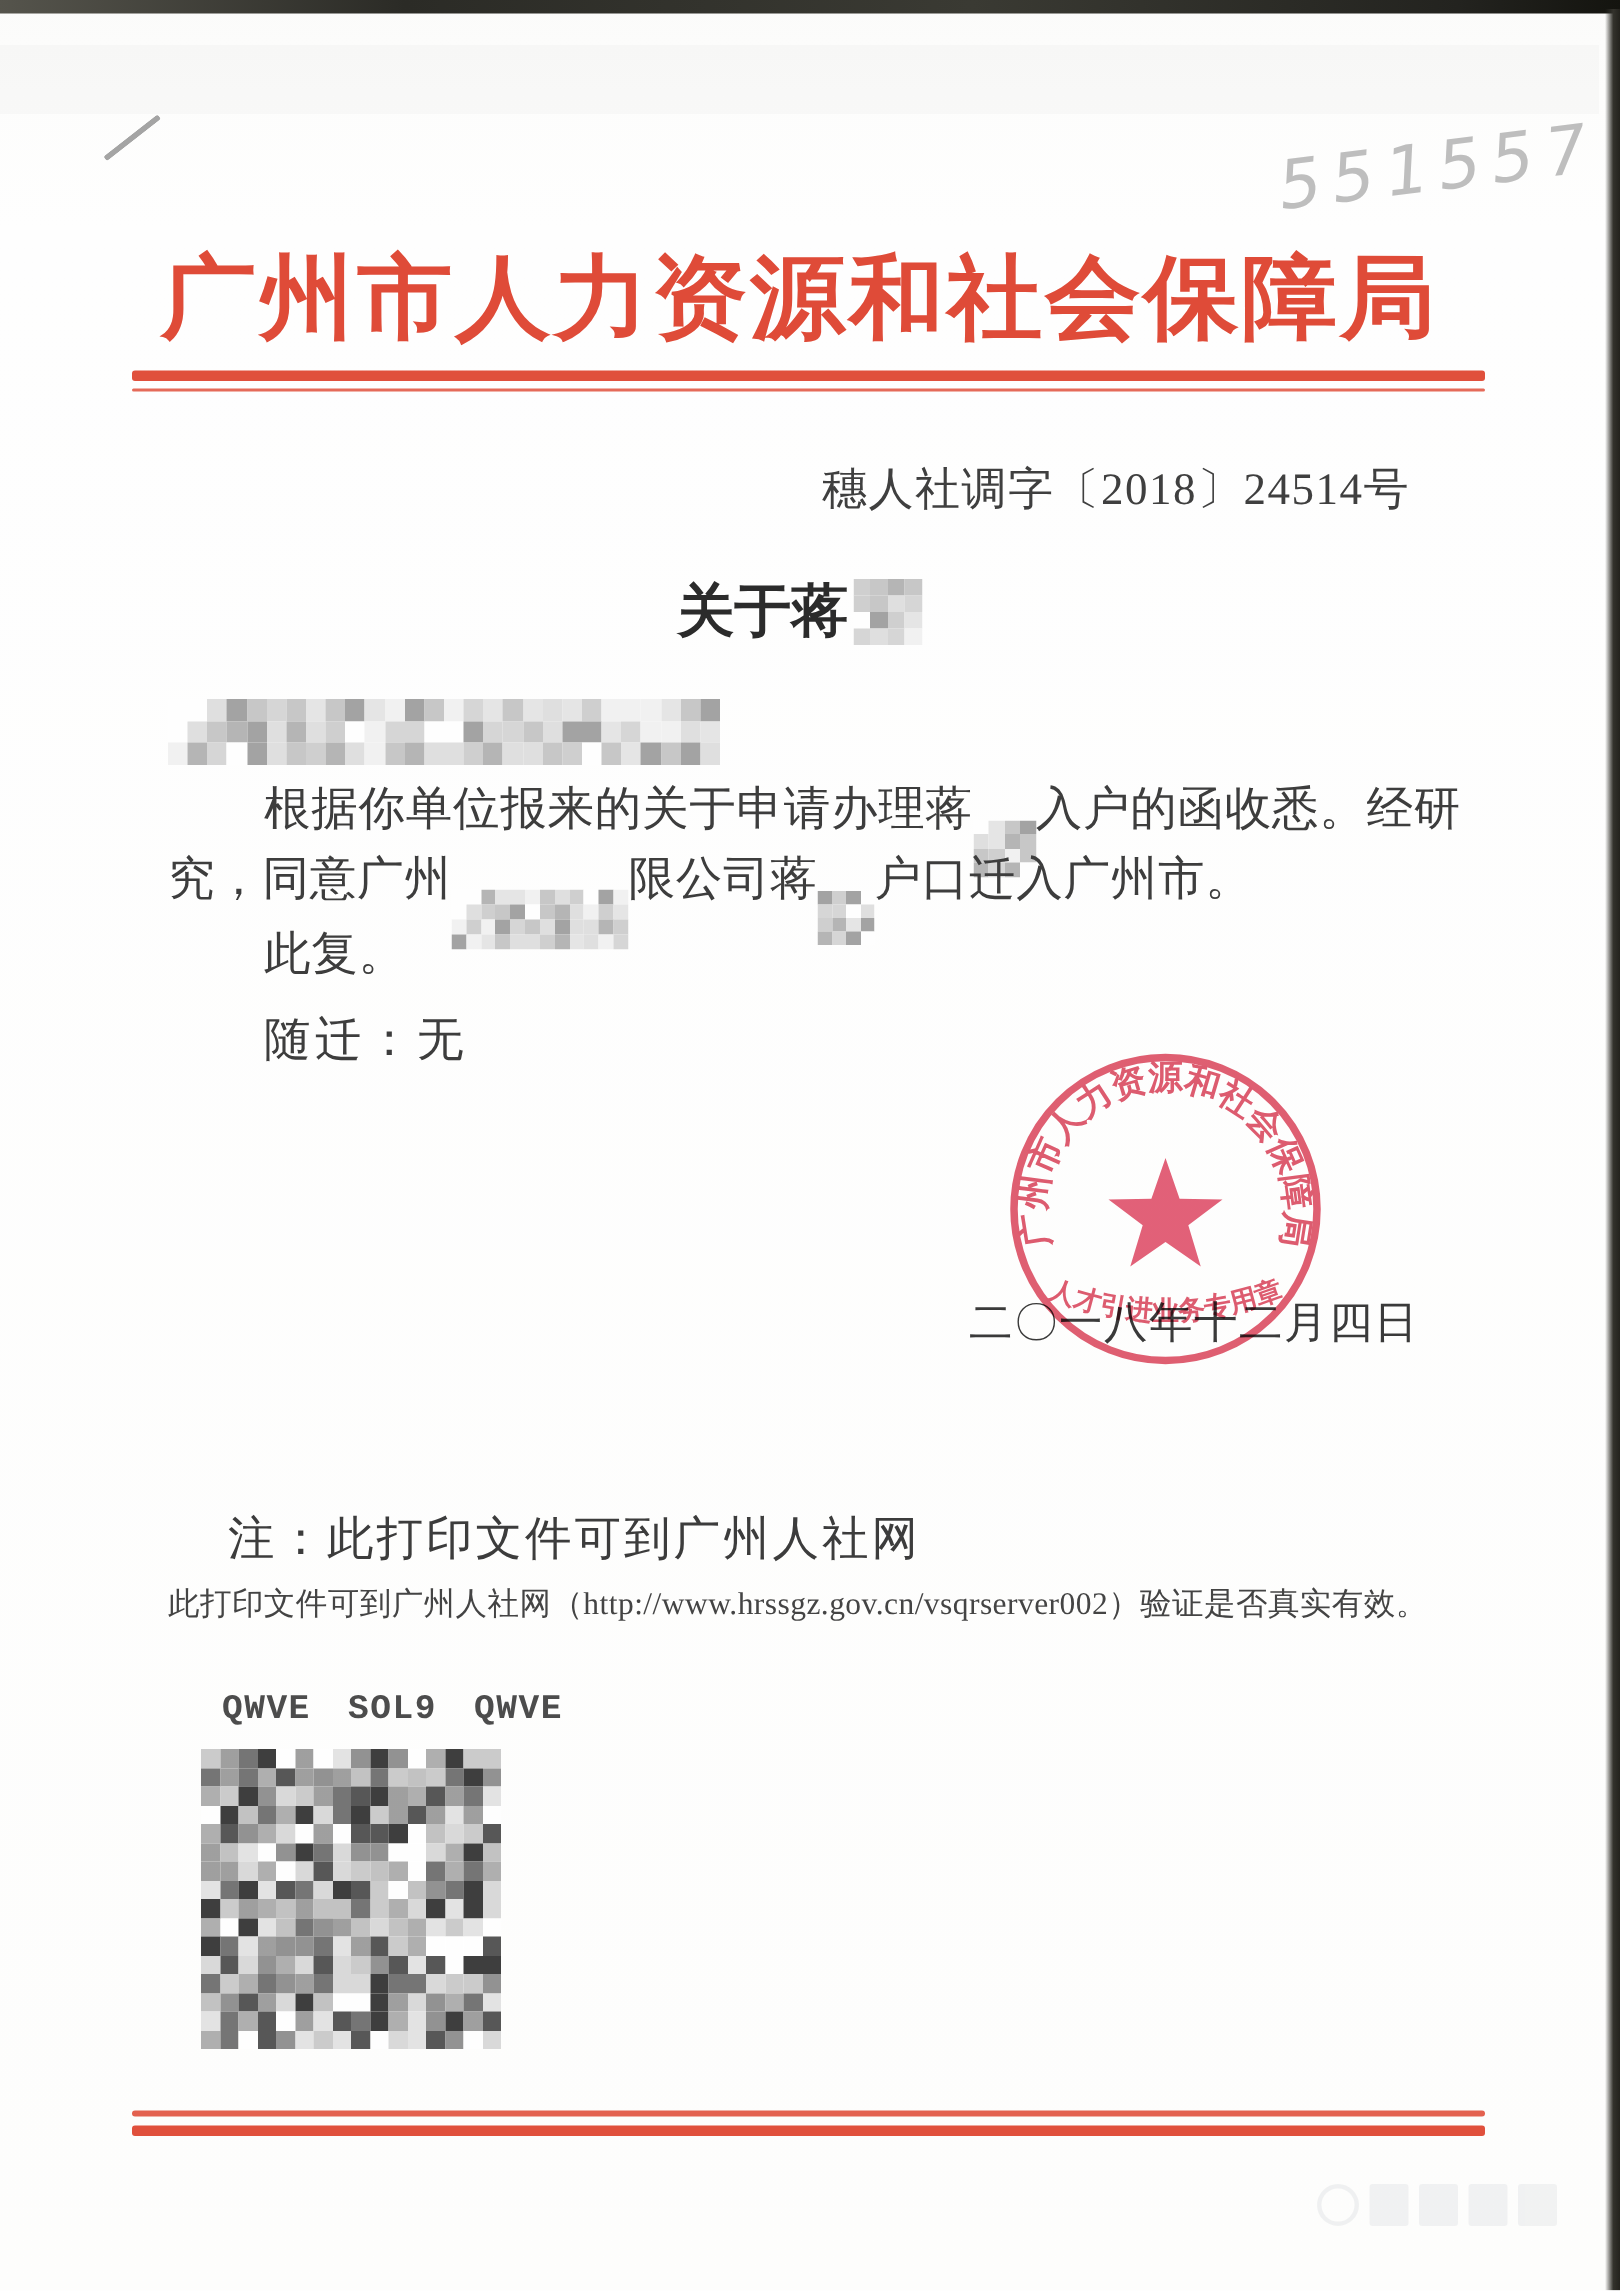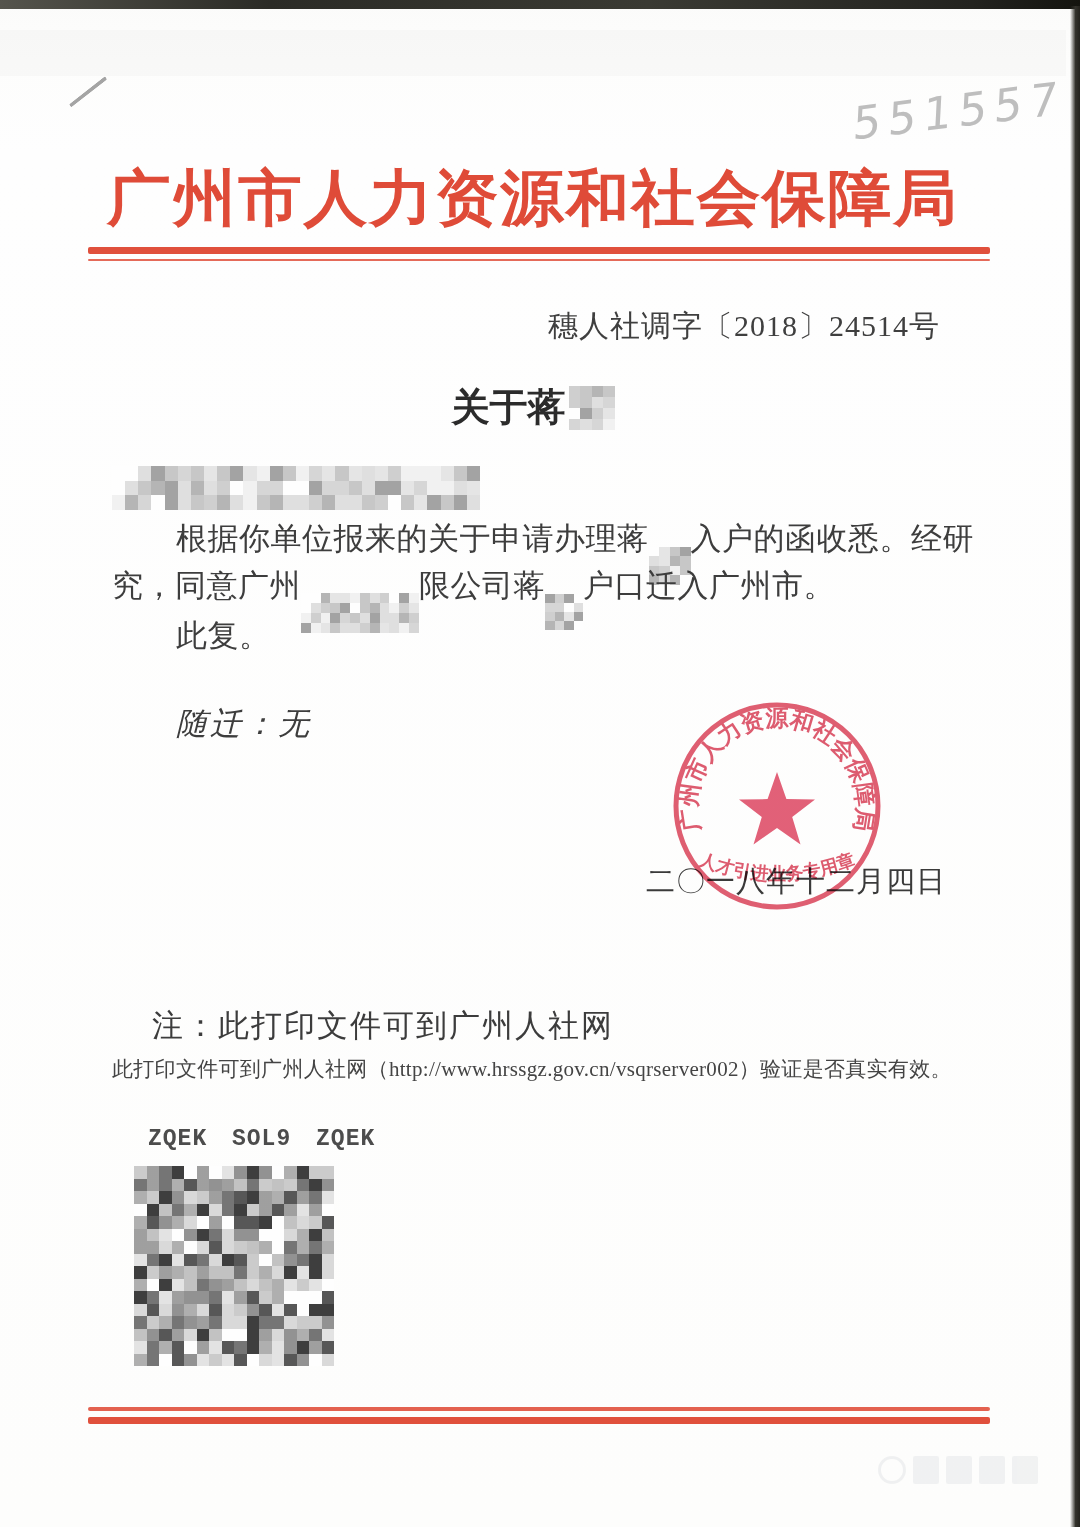--- a/index.html
+++ b/index.html
@@ -44,21 +44,21 @@
 
   .title-row{top:382px;left:0;right:14px;display:flex;justify-content:center;
     align-items:center;gap:3px;font-size:38px;font-weight:700;color:#2b2b2b;
     white-space:nowrap;}
 
   .body-line{font-size:31px;color:var(--body-ink);white-space:nowrap;letter-spacing:0.5px;}
   .addressee{left:112px;top:466px;}
   .para1{left:176px;top:518px;}
   .para2{left:112px;top:565px;}
   .closing{left:176px;top:615px;}
-  .accompany{left:176px;top:703px;letter-spacing:3px;font-style:italic;}
+  .accompany{left:176px;top:672px;letter-spacing:3px;}
 
   .date-line{left:646px;top:862px;font-size:29px;color:#3a3a3a;letter-spacing:1px;white-space:nowrap;}
 
   .seal{left:669px;top:698px;width:216px;height:216px;
     opacity:.9;mix-blend-mode:multiply;}
 
   .note{left:152px;top:1005px;font-size:31px;color:#3c3c3c;letter-spacing:2px;white-space:nowrap;}
   .verification{left:112px;top:1055px;font-size:21px;font-weight:400;color:#444;
     letter-spacing:0.3px;white-space:nowrap;}
   .verify-code{left:148px;top:1126px;font-family:"Liberation Mono","DejaVu Sans Mono",monospace;
@@ -306,21 +306,21 @@
     <text font-size="23" font-weight="700" fill="#db4a60" font-family="Liberation Serif, DejaVu Serif, serif">
       <textPath href="#sealArcTop" startOffset="50%" text-anchor="middle">广州市人力资源和社会保障局</textPath>
     </text>
     <text font-size="18" font-weight="700" fill="#db4a60" font-family="Liberation Serif, DejaVu Serif, serif">
       <textPath href="#sealArcBottom" startOffset="50%" text-anchor="middle">人才引进业务专用章</textPath>
     </text>
   </svg>
 
   <div class="abs note serif">注：此打印文件可到广州人社网</div>
   <div class="abs verification serif">此打印文件可到广州人社网（http://www.hrssgz.gov.cn/vsqrserver002）验证是否真实有效。</div>
-  <div class="abs verify-code">ZQEK SOL9 ZQEK</div>
+  <div class="abs verify-code">QWVE SOL9 QWVE</div>
 
   <div class="abs mosaic qr" style="display: grid; grid-template-columns: repeat(16, 1fr); grid-template-rows: repeat(16, 1fr);">
       <div style="background: rgb(201, 201, 201);"></div>
       <div style="background: rgb(155, 155, 155);"></div>
       <div style="background: rgb(110, 110, 110);"></div>
       <div style="background: rgb(52, 52, 52);"></div>
       <div style="background: rgb(255, 255, 255);"></div>
       <div style="background: rgb(155, 155, 155);"></div>
       <div style="background: rgb(255, 255, 255);"></div>
       <div style="background: rgb(226, 226, 226);"></div>

